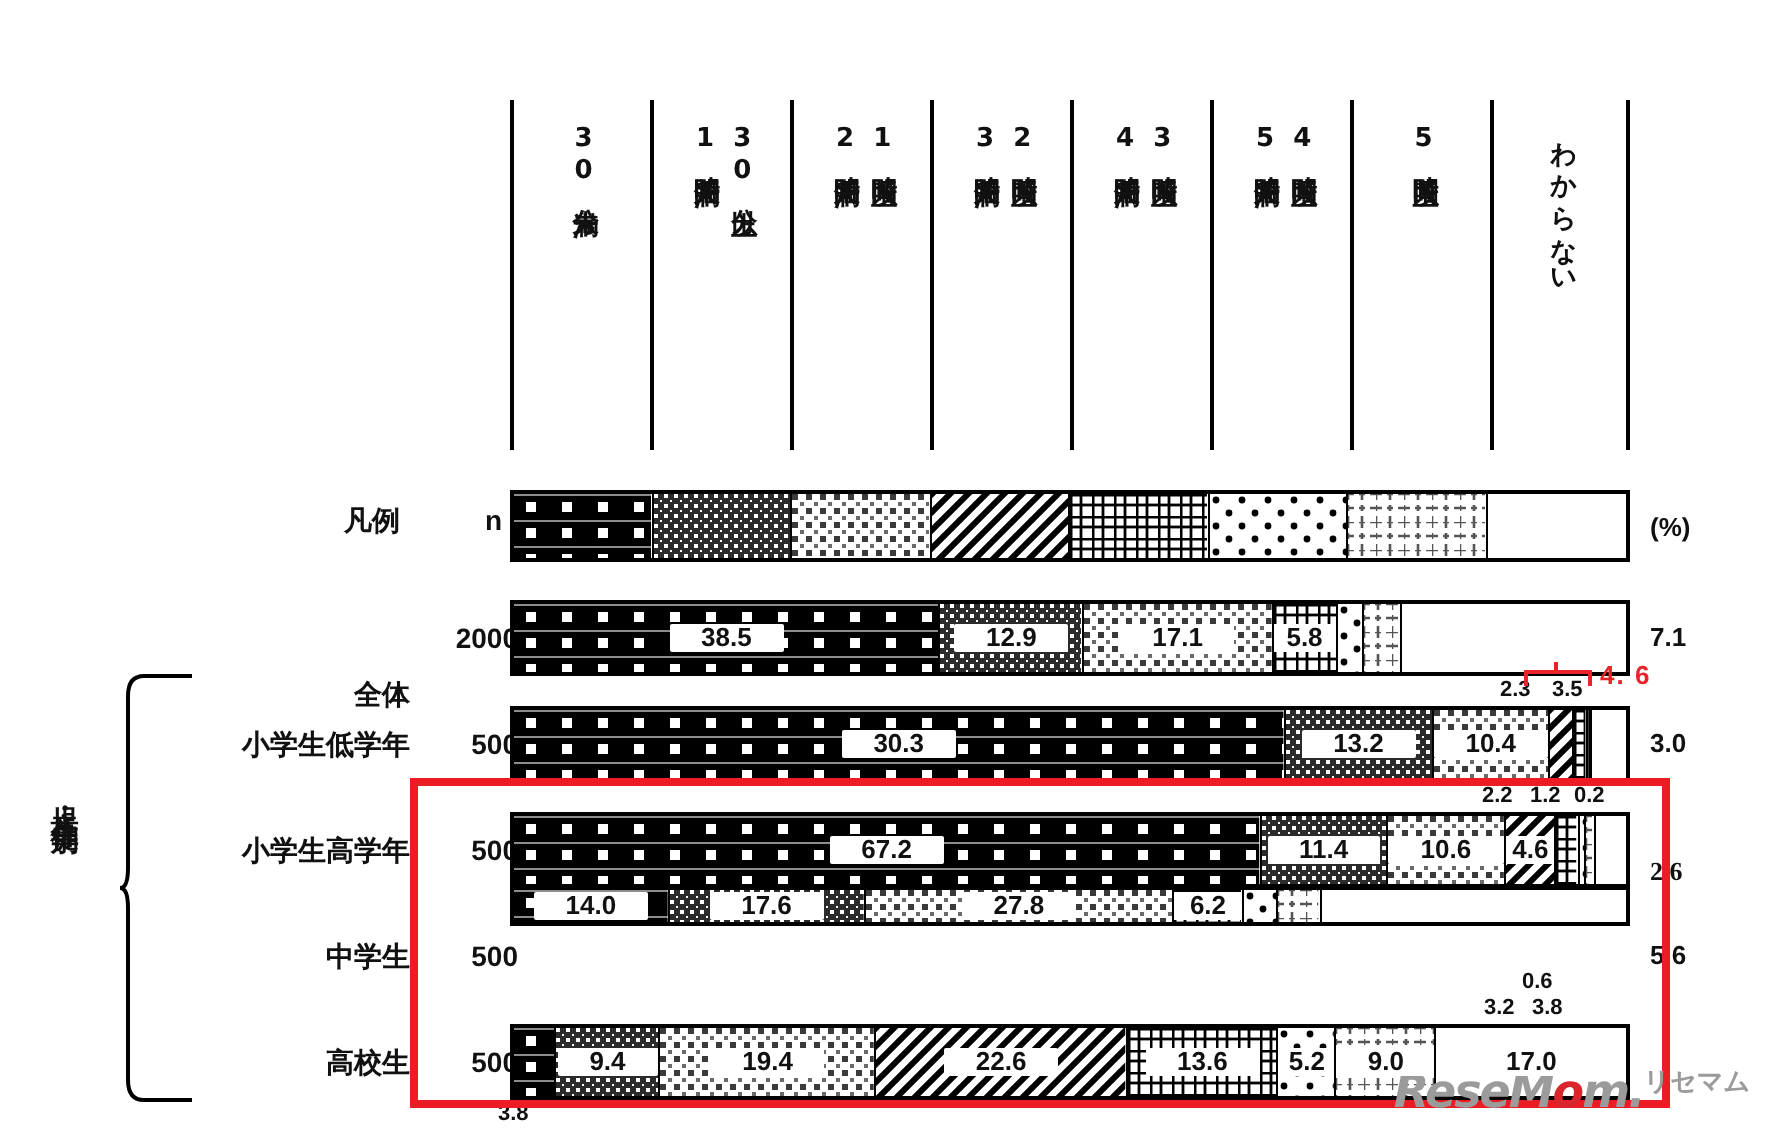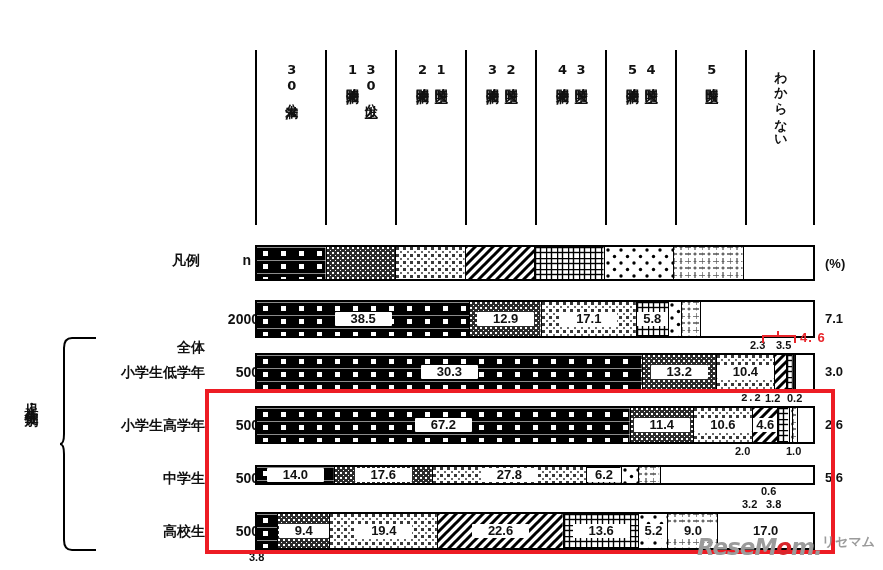--- a/index.html
+++ b/index.html
@@ -284,21 +284,21 @@
             <rect width="100%" height="100%" fill="url(#p6)"></rect>
           </svg>
         </div>
         <div class="seg" style="width: 3.0303%;">
           <svg class="swatch" preserveAspectRatio="none" width="100%" height="100%">
             <rect width="100%" height="100%" fill="url(#p7)"></rect>
           </svg>
         </div>
       </div>
       <div class="tailval" style="left: 825px; top: 364px;">3.0</div>
-      <div class="small-ann" style="left: 741px; top: 392px; font-family: Liberation Mono, monospace;">2.2</div>
+      <div class="small-ann" style="left: 741px; top: 392px;">2.2</div>
       <div class="small-ann" style="left: 765px; top: 392px;">1.2</div>
       <div class="small-ann" style="left: 787px; top: 392px;">0.2</div>
       <div class="rowlabel" style="left: 60px; width: 145px; top: 417px;">小学生高学年</div>
       <div class="rowN" style="left: 213px; top: 417px;">500</div>
       <div class="bar" style="top: 406px; height: 38px; align-items: flex-end;">
         <div class="seg" style="width: 67.2%;">
           <svg class="swatch" preserveAspectRatio="none" width="100%" height="100%">
             <rect width="100%" height="100%" fill="url(#p0)"></rect>
           </svg>
           <span class="val">67.2</span>
@@ -335,27 +335,27 @@
           <svg class="swatch" preserveAspectRatio="none" width="100%" height="100%">
             <rect width="100%" height="100%" fill="url(#p6)"></rect>
           </svg>
         </div>
         <div class="seg" style="width: 2.6%;">
           <svg class="swatch" preserveAspectRatio="none" width="100%" height="100%">
             <rect width="100%" height="100%" fill="url(#p7)"></rect>
           </svg>
         </div>
       </div>
-      <div class="tailval" style="left: 825px; top: 417px;">2.6</div>
+      <div class="tailval" style="left: 825px; top: 428px; font-family: Liberation Serif, serif;">2.6</div>
       <div class="small-ann" style="left: 735px; top: 445px;">2.0</div>
       <div class="small-ann" style="left: 761px; top: 445px; margin-top: 40px;">0.6</div>
       <div class="small-ann" style="left: 786px; top: 445px;">1.0</div>
       <div class="rowlabel" style="left: 60px; width: 145px; top: 470px;">中学生</div>
       <div class="rowN" style="left: 213px; top: 470px;">500</div>
-      <div class="bar" style="top: 465px; height: 20px;">
+      <div class="bar" style="top: 443px; height: 20px;">
         <div class="seg" style="width: 14%;">
           <svg class="swatch" preserveAspectRatio="none" width="100%" height="100%">
             <rect width="100%" height="100%" fill="url(#p0)"></rect>
           </svg>
           <span class="val">14.0</span>
         </div>
         <div class="seg" style="width: 17.6%;">
           <svg class="swatch" preserveAspectRatio="none" width="100%" height="100%">
             <rect width="100%" height="100%" fill="url(#p1)"></rect>
           </svg>

